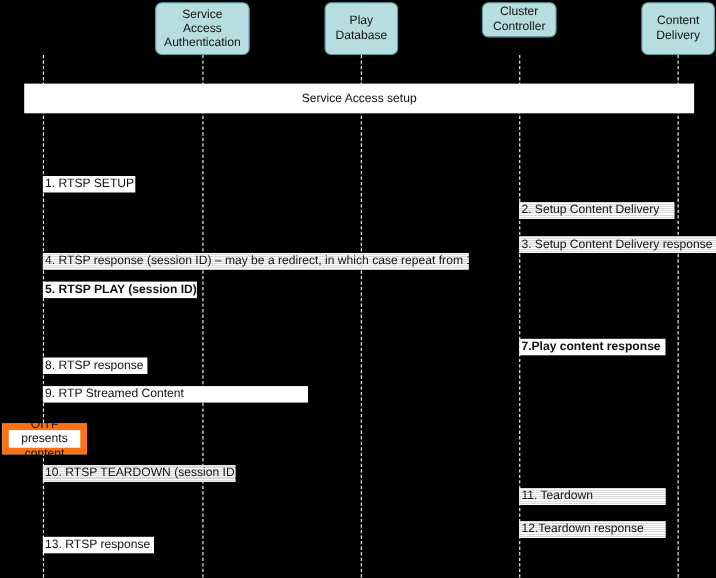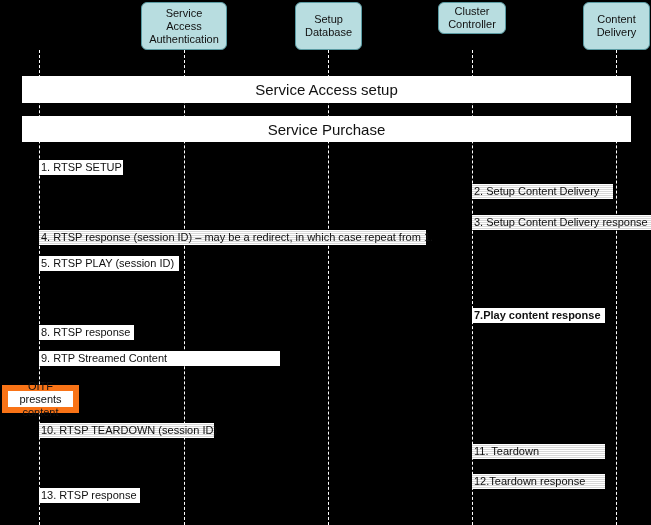--- a/index.html
+++ b/index.html
@@ -35,21 +35,21 @@
     position:absolute;
     width:0;
     border-left:1px dashed #ffffff;
   }
 
   
   .phasebar{
     position:absolute;
     background:#ffffff;
     color:#111111;
-    font-size:15px;
+    font-size:11px;
     display:flex;
     align-items:center;
     justify-content:center;
     box-sizing:border-box;
   }
 
   
   .msg{
     position:absolute;
     background:#ffffff;
@@ -97,55 +97,52 @@
     <div class="lifeline" style="left: 616px; top: 50px; height: 475px;"></div>
     <div class="actor" style="left: 141px; top: 2px; width: 86px; height: 48px;">
       <div style="width: 100%;">
         <span>Service</span>
         <span>Access</span>
         <span>Authentication</span>
       </div>
     </div>
     <div class="actor" style="left: 295px; top: 2px; width: 67px; height: 48px;">
       <div style="width: 100%;">
-        <span>Setup</span>
+        <span>Play</span>
         <span>Database</span>
       </div>
     </div>
     <div class="actor" style="left: 438px; top: 2px; width: 68px; height: 32px;">
       <div style="width: 100%;">
         <span>Cluster</span>
         <span>Controller</span>
       </div>
     </div>
     <div class="actor" style="left: 583px; top: 2px; width: 67px; height: 48px;">
       <div style="width: 100%;">
         <span>Content</span>
         <span>Delivery</span>
       </div>
     </div>
     <div class="phasebar" style="left: 22px; top: 76px; width: 609px; height: 27px;">
       <span>Service Access setup</span>
     </div>
-    <div class="phasebar" style="left: 22px; top: 116px; width: 609px; height: 26px;">
-      <span>Service Purchase</span>
-    </div>
     <div class="msg" style="left: 39px; top: 160px; width: 84px; height: 15px;">
       <span>1. RTSP SETUP</span>
     </div>
     <div class="msg dotted" style="left: 472px; top: 184px; width: 141px; height: 15px;">
       <span>2. Setup Content Delivery</span>
     </div>
     <div class="msg dotted" style="left: 472px; top: 215px; width: 179px; height: 15px;">
       <span>3. Setup Content Delivery response</span>
     </div>
     <div class="msg dotted" style="left: 39px; top: 230px; width: 387px; height: 15px;">
       <span>4. RTSP response (session ID) – may be a redirect, in which case repeat from 1.</span>
     </div>
-    <div class="msg" style="left: 39px; top: 256px; width: 140px; height: 15px;">
+    <div class="msg" style="left: 39px; top: 256px; width: 140px; height: 15px; font-weight: bold;">
       <span>5. RTSP PLAY (session ID)</span>
     </div>
     <div class="msg" style="left: 472px; top: 308px; width: 133px; height: 15px; font-weight: bold;">
       <span>7.Play content response</span>
     </div>
     <div class="msg" style="left: 39px; top: 325px; width: 95px; height: 15px;">
       <span>8. RTSP response</span>
     </div>
     <div class="msg" style="left: 39px; top: 351px; width: 241px; height: 15px;">
       <span>9. RTP Streamed Content</span>

